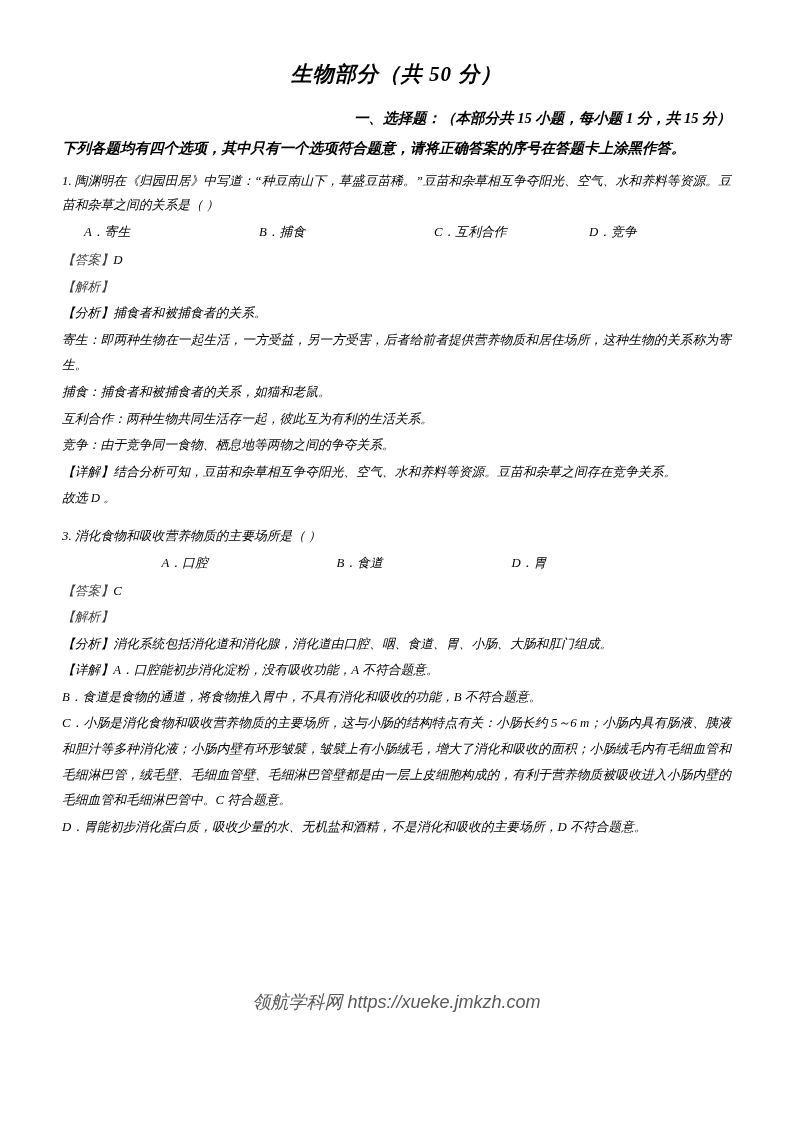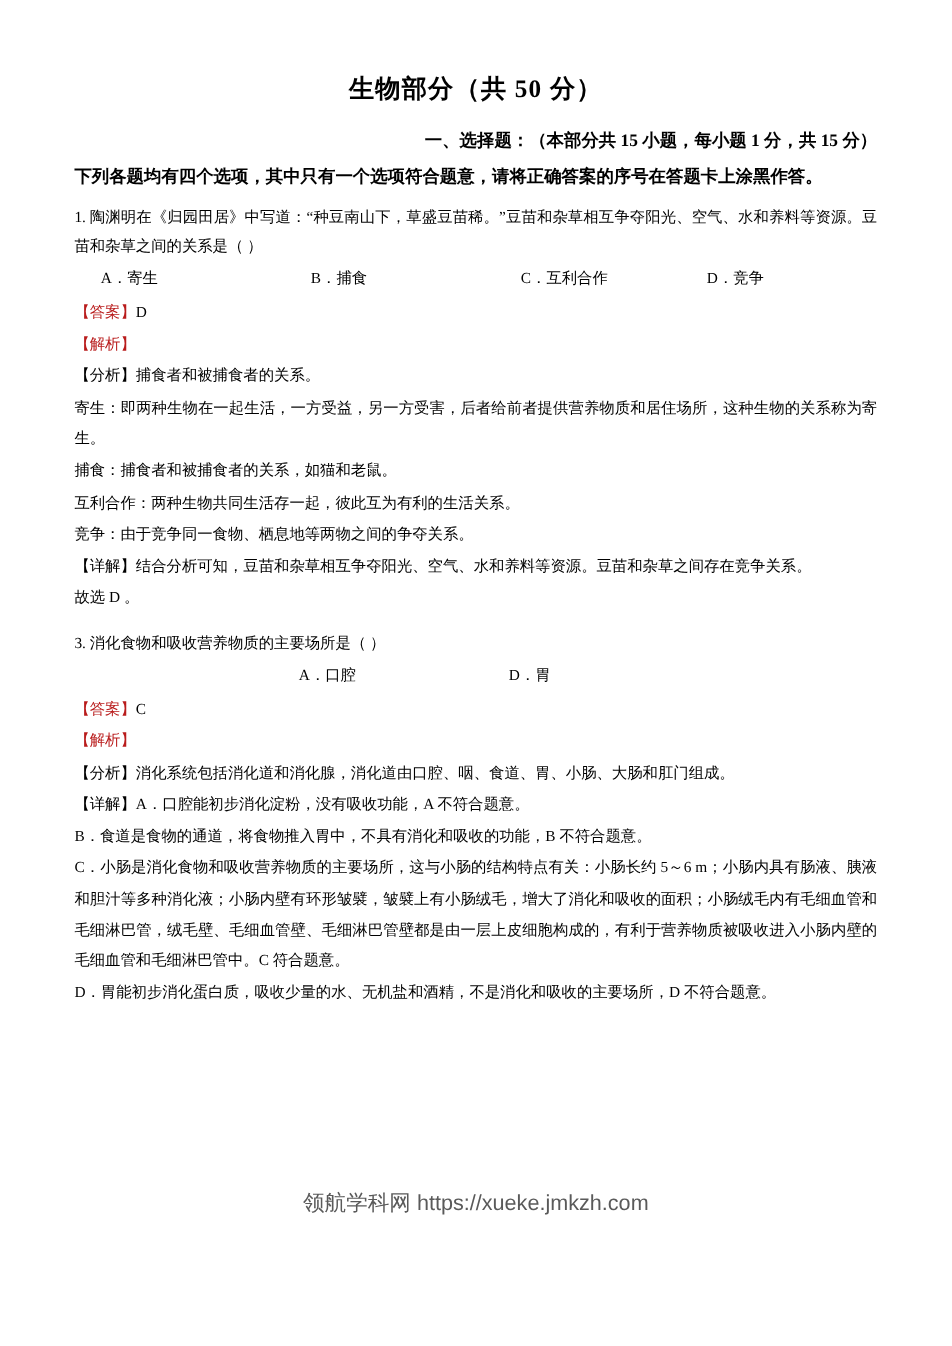--- a/index.html
+++ b/index.html
@@ -14,20 +14,21 @@
     color: #000000;
     position: relative;
     overflow: hidden;
   }
   .page {
     position: relative;
     width: 793px;
     height: 1032px;
     box-sizing: border-box;
     padding: 46px 62px 12px 62px;
+    font-style: italic;
   }
   .doc-title {
     text-align: center;
     font-size: 21px;
     font-weight: bold;
     letter-spacing: 1px;
     margin: 14px 0 16px 0;
   }
   .section-head {
     font-size: 14.5px;
@@ -61,21 +62,21 @@
   .opt-a { width: 175px; }
   .opt-b { width: 175px; }
   .opt-c { width: 155px; }
   .opt-d { width: 120px; }
   .ans-line {
     font-size: 12.8px;
     line-height: 2.0;
     margin: 1px 0;
   }
   .marker {
-    color: #b91c1c;
+    color: #404040;
   }
   .para {
     font-size: 12.8px;
     line-height: 2.0;
     margin: 1px 0;
     text-align: justify;
   }
   .q2-block {
     margin-top: 12px;
   }
@@ -118,20 +119,21 @@
     <div class="para">互利合作：两种生物共同生活存一起，彼此互为有利的生活关系。</div>
     <div class="para">竞争：由于竞争同一食物、栖息地等两物之间的争夺关系。</div>
     <div class="para">【详解】结合分析可知，豆苗和杂草相互争夺阳光、空气、水和养料等资源。豆苗和杂草之间存在竞争关系。</div>
     <div class="para">故选 D 。</div>
   </div>
 
   <div class="q2-block">
     <div class="q-stem">3. 消化食物和吸收营养物质的主要场所是（      ）</div>
     <div class="options">
       <span class="opt opt-a">A．口腔</span>
+      <span class="opt opt-b">B．食道</span>
       <span class="opt opt-d">D．胃</span>
     </div>
     <div class="ans-line">
       <span class="marker">【答案】</span><span>C</span>
     </div>
     <div class="ans-line marker">【解析】</div>
     <div class="para">【分析】消化系统包括消化道和消化腺，消化道由口腔、咽、食道、胃、小肠、大肠和肛门组成。</div>
     <div class="para">【详解】A．口腔能初步消化淀粉，没有吸收功能，A 不符合题意。</div>
     <div class="para">B．食道是食物的通道，将食物推入胃中，不具有消化和吸收的功能，B 不符合题意。</div>
     <div class="para">C．小肠是消化食物和吸收营养物质的主要场所，这与小肠的结构特点有关：小肠长约 5～6 m；小肠内具有肠液、胰液和胆汁等多种消化液；小肠内壁有环形皱襞，皱襞上有小肠绒毛，增大了消化和吸收的面积；小肠绒毛内有毛细血管和毛细淋巴管，绒毛壁、毛细血管壁、毛细淋巴管壁都是由一层上皮细胞构成的，有利于营养物质被吸收进入小肠内壁的毛细血管和毛细淋巴管中。C 符合题意。</div>

